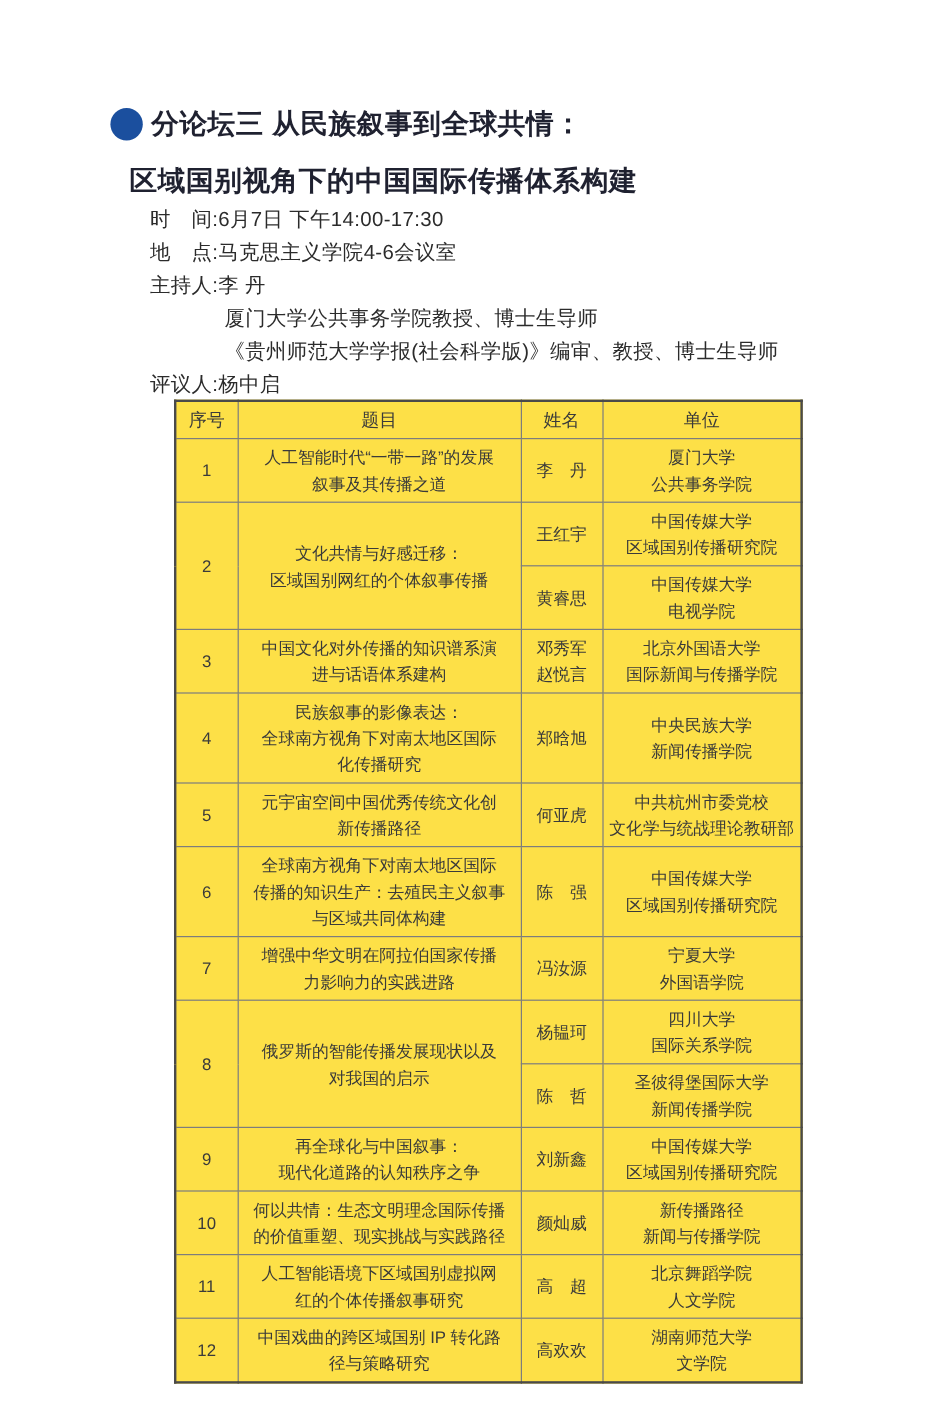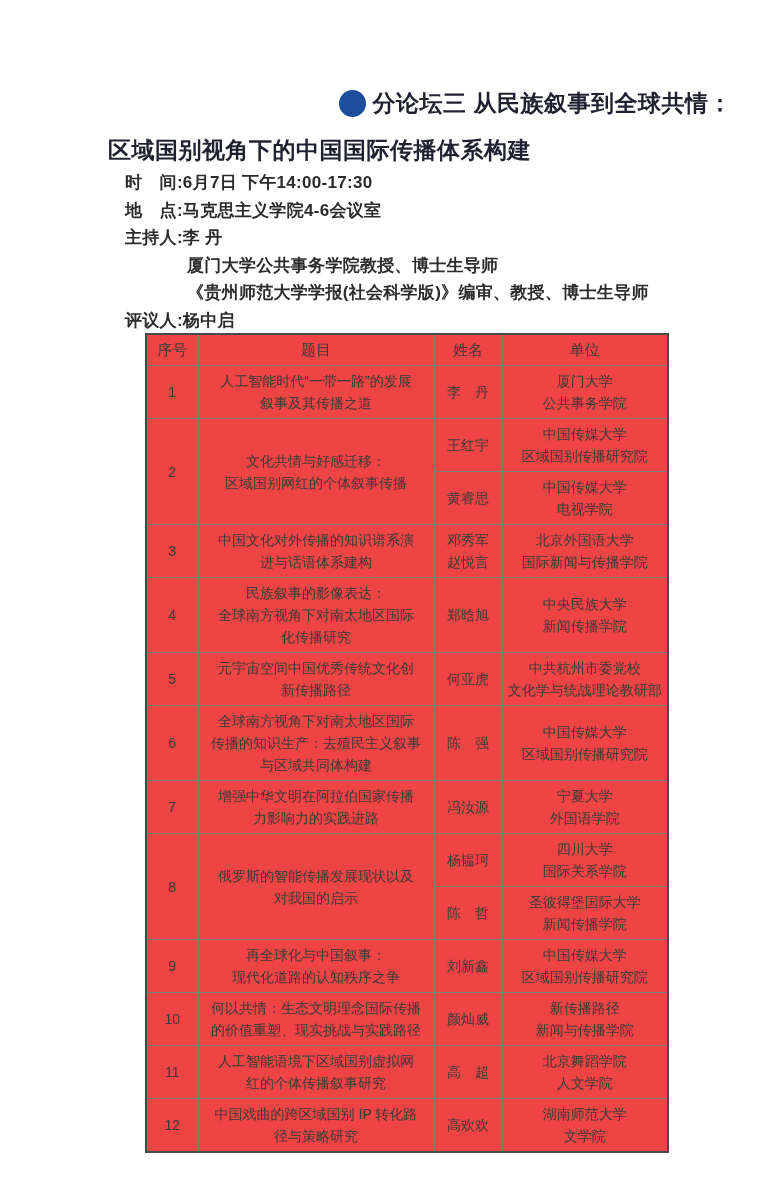--- a/index.html
+++ b/index.html
@@ -5,33 +5,33 @@
   html,body{margin:0;padding:0;background:#ffffff;}
   body{
     width:783px;height:1188px;position:relative;
     font-family:"Liberation Sans","DejaVu Sans",sans-serif;
     color:#2e2e2e;overflow:hidden;
   }
   .page{position:absolute;inset:0;background:#fff;}
 
   
   .heading{position:absolute;left:92px;top:90px;width:640px;}
-  .title-row{display:flex;align-items:center;justify-content:flex-end;}
+  .title-row{display:flex;align-items:center;}
   .bullet{width:27px;height:27px;border-radius:50%;flex:0 0 27px;margin-right:7px;}
   .title-line{font-size:23px;font-weight:bold;color:#1f2130;letter-spacing:0.5px;line-height:27px;}
   .title-line2{margin:20px 0 0 16px;}
 
   
   .info{position:absolute;left:125px;top:169px;width:620px;}
-  .info-line{font-size:17px;font-weight:bold;color:#2b2b2b;line-height:27.5px;letter-spacing:0.3px;white-space:pre;}
+  .info-line{font-size:17px;font-weight:normal;color:#2b2b2b;line-height:27.5px;letter-spacing:0.3px;white-space:pre;}
   .info-line.indent{padding-left:62px;}
 
   
   .tablewrap{position:absolute;left:145px;top:333px;}
-  table{border-collapse:collapse;table-layout:fixed;background:#ef4444;}
+  table{border-collapse:collapse;table-layout:fixed;background:#fde047;}
   table,td,th{border:1px solid #7d7d7d;}
   table{border:2px solid #4a4a4a;}
   th{
     font-size:15px;font-weight:normal;color:#3a3a3a;
     padding:4px 2px;text-align:center;height:22px;
   }
   td{
     font-size:14px;color:#3a3a3a;text-align:center;
     padding:4px 2px;line-height:22px;vertical-align:middle;
   }

